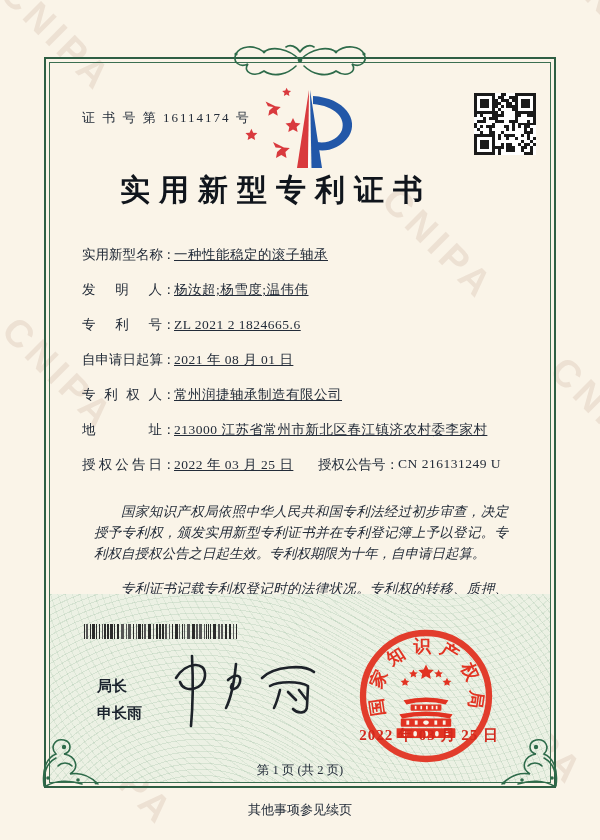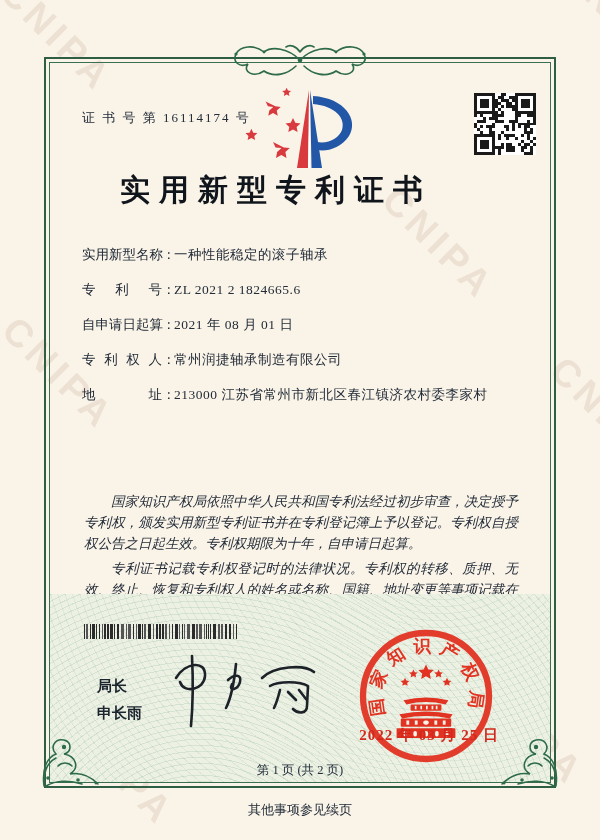--- a/index.html
+++ b/index.html
@@ -42,35 +42,35 @@
     position:absolute;left:82px;top:109px;font-size:13px;letter-spacing:2px;
   }
   .logo{position:absolute;left:237px;top:84px;}
   .qr{position:absolute;left:474px;top:93px;width:62px;height:62px;background:#fff;}
   .title{
     position:absolute;left:0;width:552px;top:170px;text-align:center;
     font-size:30px;font-weight:bold;letter-spacing:9px;color:#10151c;
   }
   
   #rows{position:absolute;left:82px;top:246px;width:440px;font-size:13.5px;}
-  .field-row{position:relative;height:35px;white-space:nowrap;}
+  .field-row{position:relative;height:35px;white-space:nowrap;text-decoration:underline;}
   .flabel{
     display:inline-block;width:80px;text-align:justify;text-align-last:justify;
     vertical-align:top;
   }
   .fcolon{display:inline-block;width:12px;}
   .fvalue{letter-spacing:0.5px;}
   .flabel2{position:absolute;left:236px;top:0;}
   .fvalue2{position:absolute;left:316px;top:0;letter-spacing:0.5px;}
   
   #paras{
     position:absolute;left:80px;top:487px;width:442px;
     font-size:13.5px;line-height:21px;text-align:justify;font-style:italic;
   }
-  #paras p{margin:4px;text-indent:2em;}
+  #paras p{margin:14px;text-indent:2em;}
   
   .barcode{position:absolute;left:84px;top:624px;}
   .director{position:absolute;left:97px;top:672px;
     font-family:"Liberation Sans","DejaVu Sans",sans-serif;font-weight:bold;
     font-size:15px;line-height:27px;color:#1c242e;}
   .signature{position:absolute;left:162px;top:650px;}
   .seal{position:absolute;left:356px;top:626px;width:140px;height:140px;}
   .seal-date{
     position:absolute;left:356px;top:726px;width:146px;text-align:center;
     font-size:15px;font-weight:bold;color:#d3281c;letter-spacing:1px;white-space:nowrap;
@@ -256,24 +256,26 @@
         <rect x="1" y="15" width="5" height="5" fill="#ffffff"></rect>
         <rect x="2" y="16" width="3" height="3" fill="#1a1a1a"></rect>
       </g>
     </svg>
 </div>
 
 <div class="title">实用新型专利证书</div>
 
 <div id="rows">
     <div class="field-row"><span class="flabel">实用新型名称</span><span class="fcolon">：</span><span class="fvalue">一种性能稳定的滚子轴承</span></div>
+    <div class="field-row"><span class="flabel">发明人</span><span class="fcolon">：</span><span class="fvalue">杨汝超;杨雪度;温伟伟</span></div>
     <div class="field-row"><span class="flabel">专利号</span><span class="fcolon">：</span><span class="fvalue">ZL 2021 2 1824665.6</span></div>
     <div class="field-row"><span class="flabel">自申请日起算</span><span class="fcolon">：</span><span class="fvalue">2021 年 08 月 01 日</span></div>
     <div class="field-row"><span class="flabel">专利权人</span><span class="fcolon">：</span><span class="fvalue">常州润捷轴承制造有限公司</span></div>
     <div class="field-row"><span class="flabel">地址</span><span class="fcolon">：</span><span class="fvalue">213000 江苏省常州市新北区春江镇济农村委李家村</span></div>
+    <div class="field-row"><span class="flabel">授权公告日</span><span class="fcolon">：</span><span class="fvalue">2022 年 03 月 25 日</span><span class="flabel2">授权公告号：</span><span class="fvalue2">CN 216131249 U</span></div>
   </div>
 
 <div id="paras">
     <p>国家知识产权局依照中华人民共和国专利法经过初步审查，决定授予专利权，颁发实用新型专利证书并在专利登记簿上予以登记。专利权自授权公告之日起生效。专利权期限为十年，自申请日起算。</p>
     <p>专利证书记载专利权登记时的法律状况。专利权的转移、质押、无效、终止、恢复和专利权人的姓名或名称、国籍、地址变更等事项记载在专利登记簿上。</p>
   </div>
 
 <div class="frame">
   <div class="guilloche"></div>
   <div class="frame-inner"></div>

